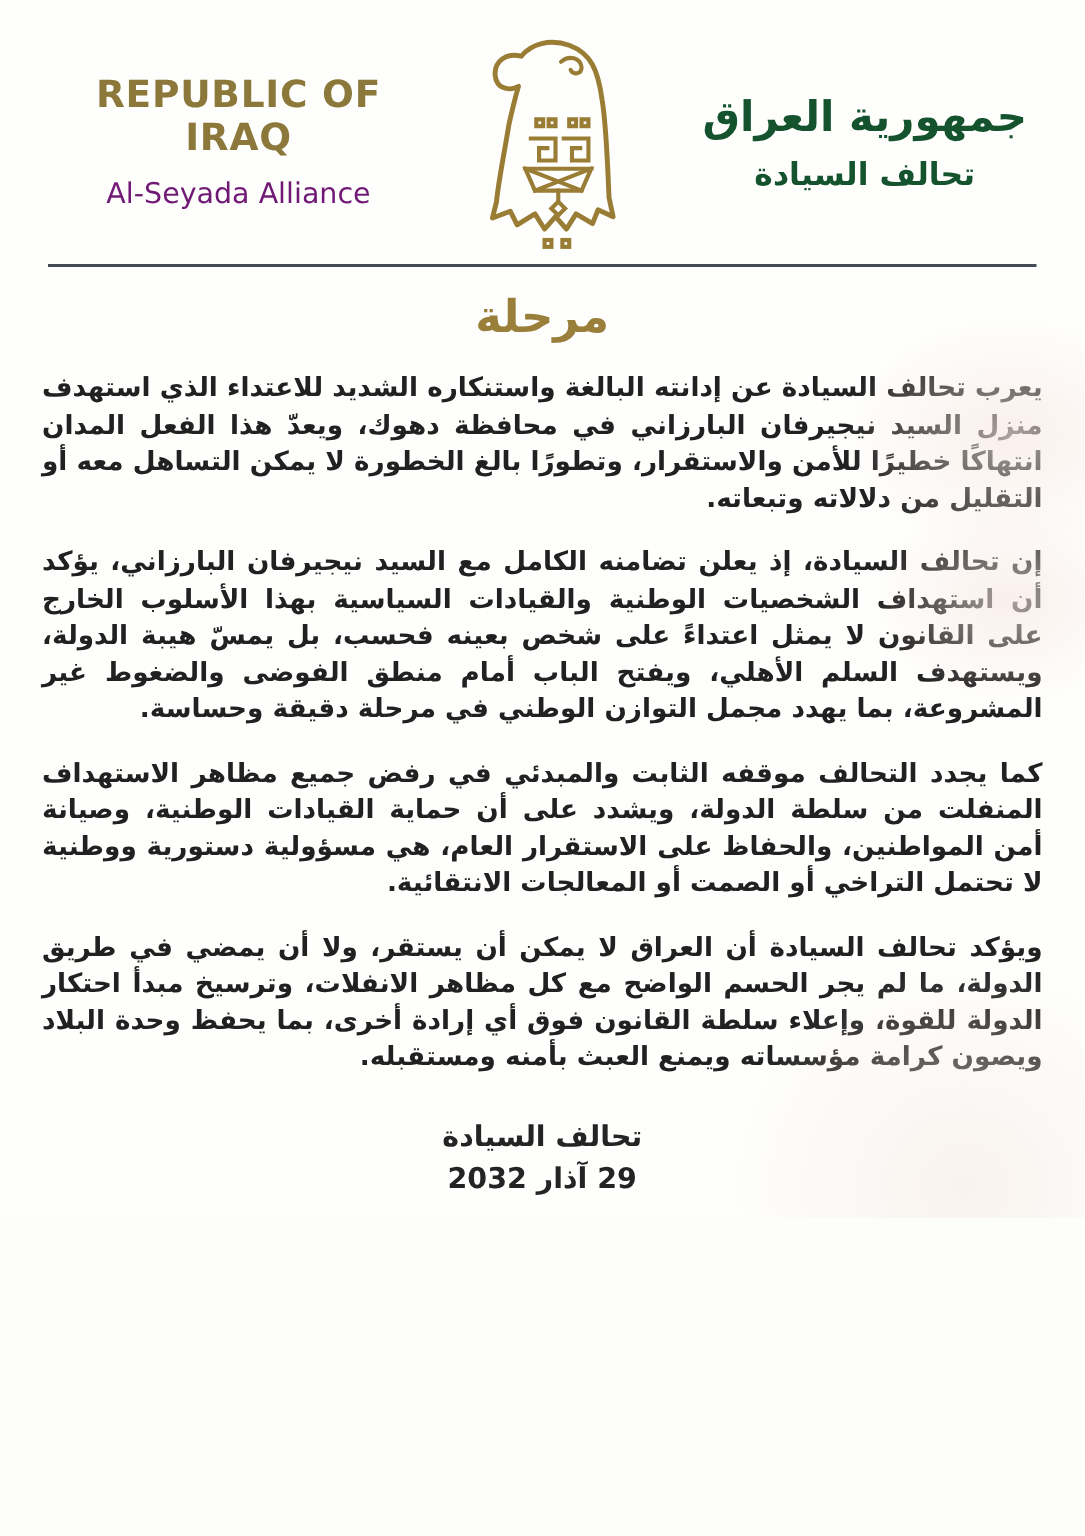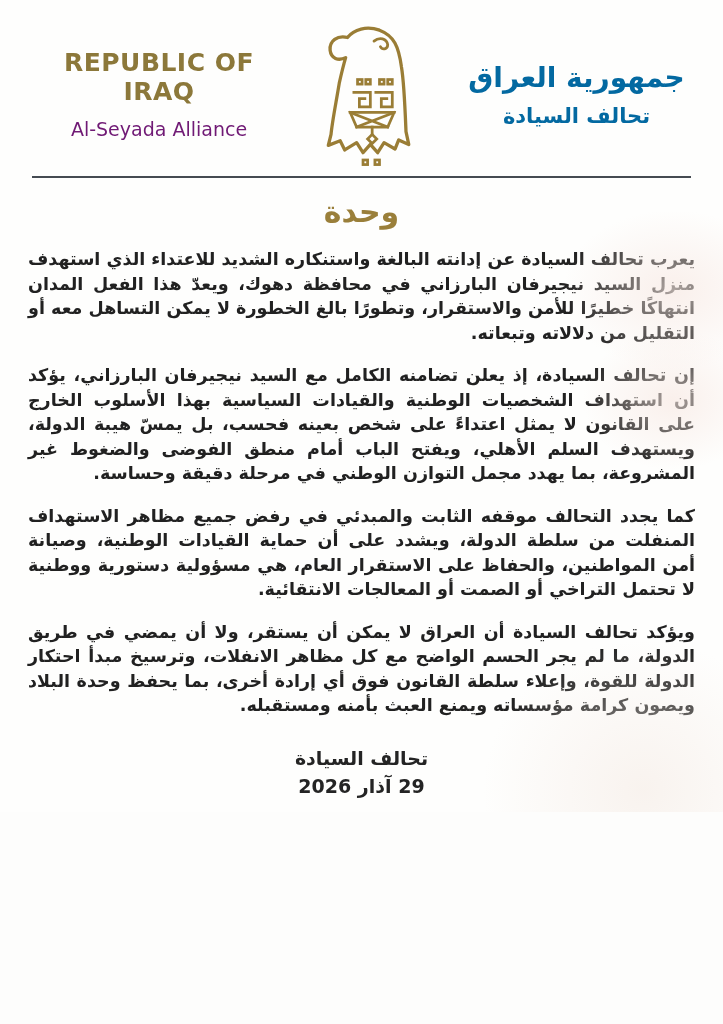--- a/index.html
+++ b/index.html
@@ -24,21 +24,21 @@
     height:140px;
   }
   .org-en{ text-align:center; width:250px; }
   .org-en .en1{
     font-size:25px; font-weight:bold; color:#8c783a; letter-spacing:.5px;
   }
   .org-en .en2{
     font-size:19px; color:#701a75; margin-top:12px;
   }
   .logo{ width:128px; height:148px; flex:0 0 auto; margin-top:4px;}
-  .org-ar{ text-align:center; width:225px; direction:rtl; color:#0369a1;}
+  .org-ar{ text-align:center; width:225px; direction:rtl; color:#14532d;}
   .org-ar .ar1{ font-size:28px; font-weight:bold; }
   .org-ar .ar2{ font-size:21px; font-weight:bold; margin-top:10px; }
   
   .rule{ border:0; border-top:2px solid #454b52; }
   .top-rule{ margin:12px 32px 0 32px; }
   .bottom-rule{ border-top:2px solid #3b4248; margin:24px 29px 0 29px; }
   
   .title{
     margin:16px 0 4px 0;
     text-align:center;
@@ -155,31 +155,31 @@
     </div>
 
     <div class="org-ar">
       <div class="ar1">جمهورية العراق</div>
       <div class="ar2">تحالف السيادة</div>
     </div>
   </header>
 
   <hr class="rule top-rule">
 
-  <h1 class="title">وحدة</h1>
+  <h1 class="title">مرحلة</h1>
 
   <main class="body-text">
     <p>يعرب تحالف السيادة عن إدانته البالغة واستنكاره الشديد للاعتداء الذي استهدف منزل السيد نيجيرفان البارزاني في محافظة دهوك، ويعدّ هذا الفعل المدان انتهاكًا خطيرًا للأمن والاستقرار، وتطورًا بالغ الخطورة لا يمكن التساهل معه أو التقليل من دلالاته وتبعاته.</p>
     <p>إن تحالف السيادة، إذ يعلن تضامنه الكامل مع السيد نيجيرفان البارزاني، يؤكد أن استهداف الشخصيات الوطنية والقيادات السياسية بهذا الأسلوب الخارج على القانون لا يمثل اعتداءً على شخص بعينه فحسب، بل يمسّ هيبة الدولة، ويستهدف السلم الأهلي، ويفتح الباب أمام منطق الفوضى والضغوط غير المشروعة، بما يهدد مجمل التوازن الوطني في مرحلة دقيقة وحساسة.</p>
     <p>كما يجدد التحالف موقفه الثابت والمبدئي في رفض جميع مظاهر الاستهداف المنفلت من سلطة الدولة، ويشدد على أن حماية القيادات الوطنية، وصيانة أمن المواطنين، والحفاظ على الاستقرار العام، هي مسؤولية دستورية ووطنية لا تحتمل التراخي أو الصمت أو المعالجات الانتقائية.</p>
     <p>ويؤكد تحالف السيادة أن العراق لا يمكن أن يستقر، ولا أن يمضي في طريق الدولة، ما لم يجر الحسم الواضح مع كل مظاهر الانفلات، وترسيخ مبدأ احتكار الدولة للقوة، وإعلاء سلطة القانون فوق أي إرادة أخرى، بما يحفظ وحدة البلاد ويصون كرامة مؤسساته ويمنع العبث بأمنه ومستقبله.</p>
   </main>
 
   <div class="signature">
     <div>تحالف السيادة</div>
-    <div>29 آذار 2026</div>
+    <div>29 آذار 2032</div>
   </div>
 
   <hr class="rule bottom-rule">
 
   <div class="website">www.alseyadaiq.com</div>
 
 </div>
 
 </body></html>

